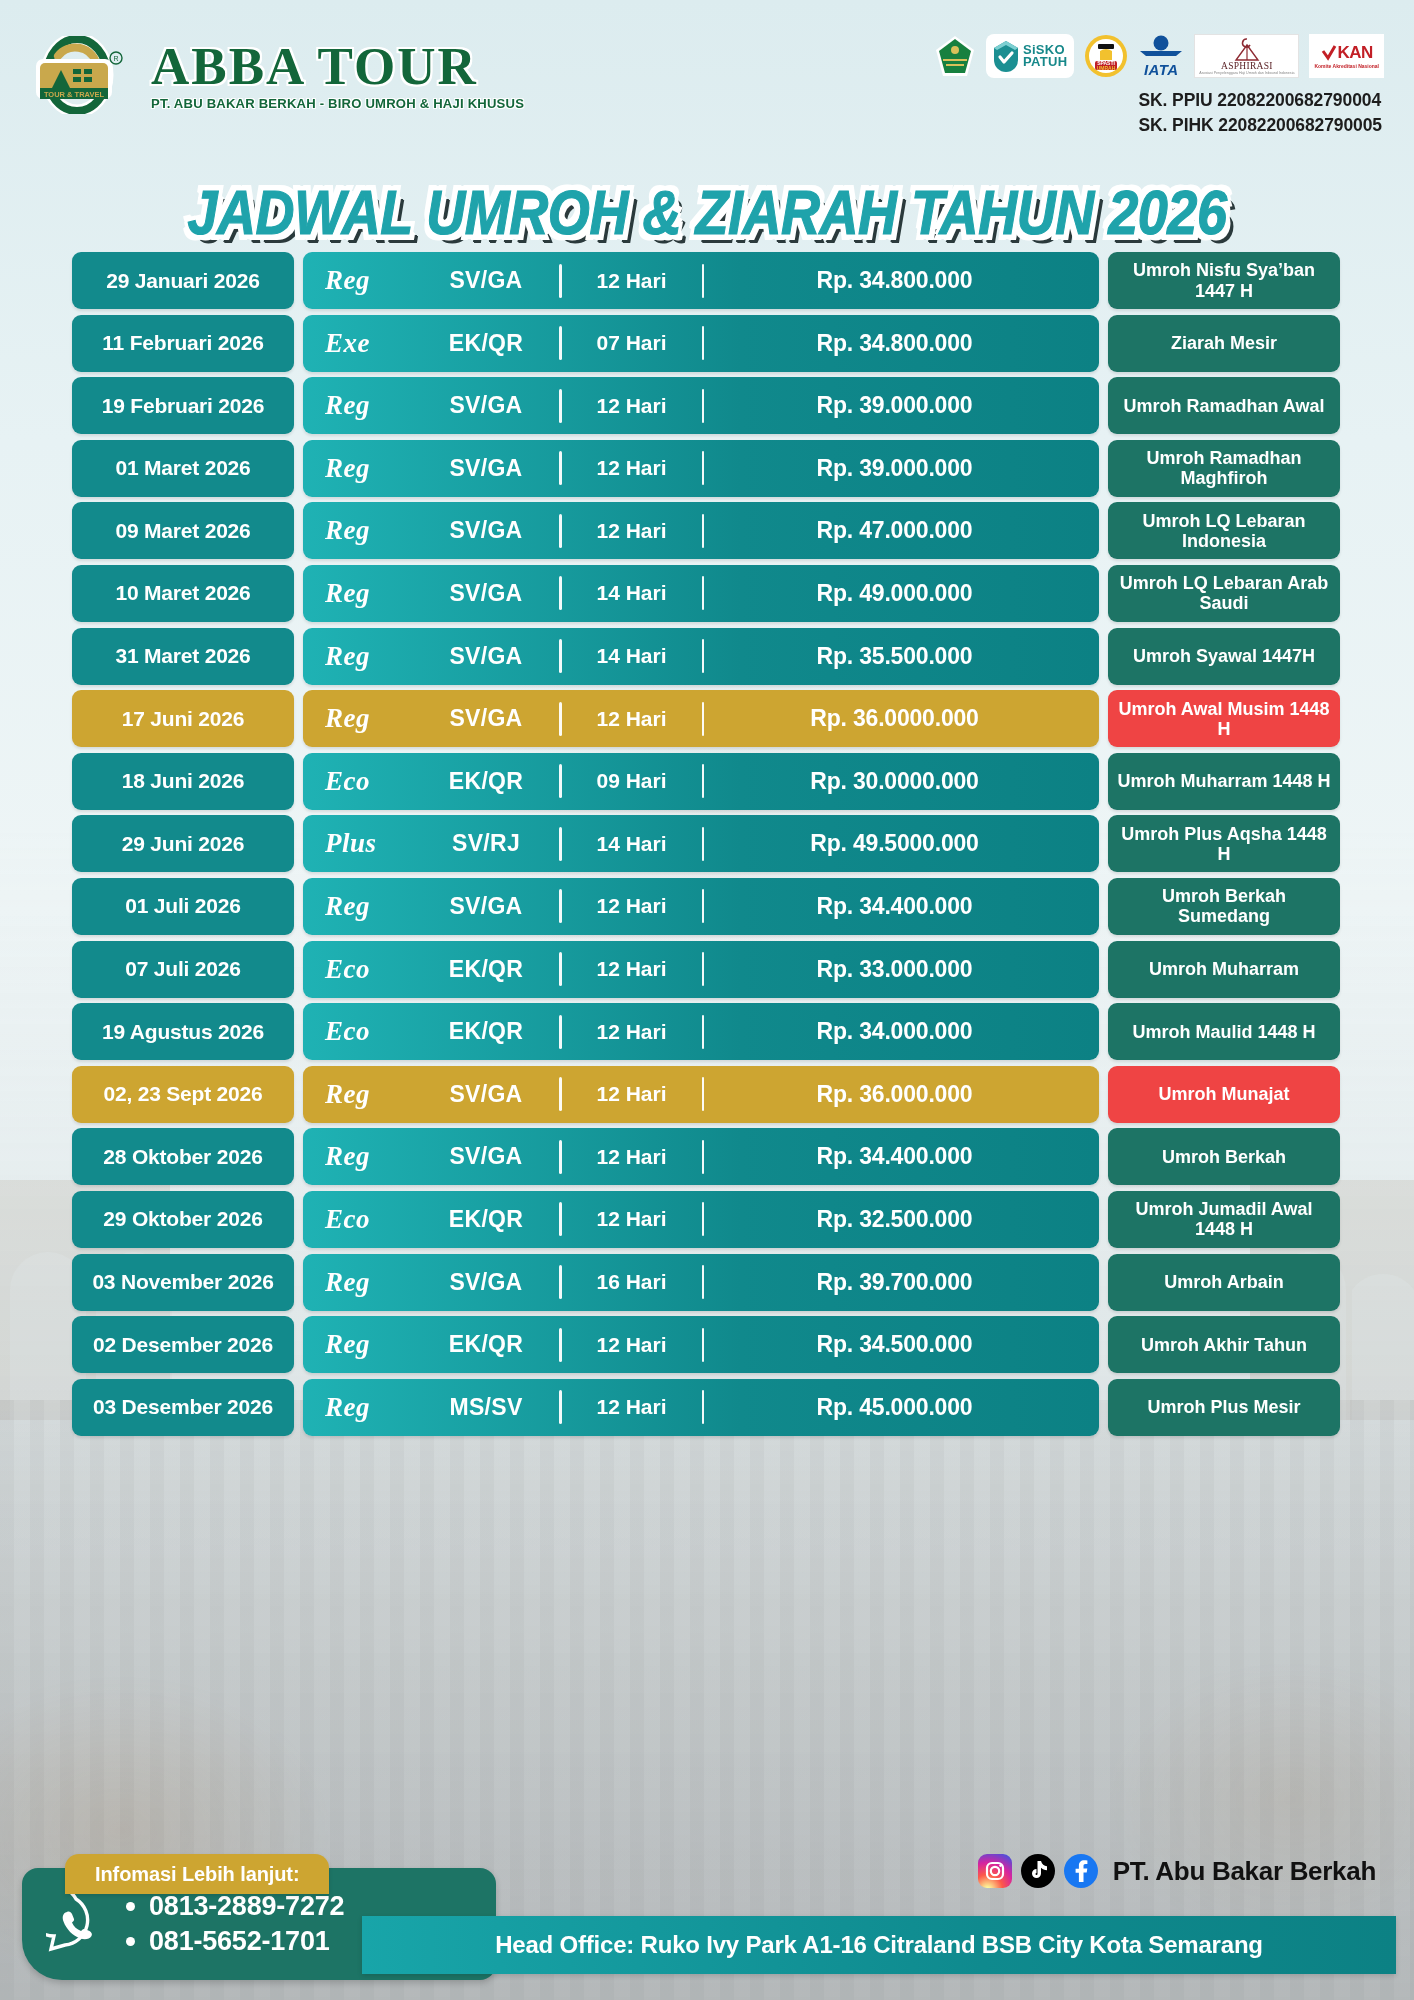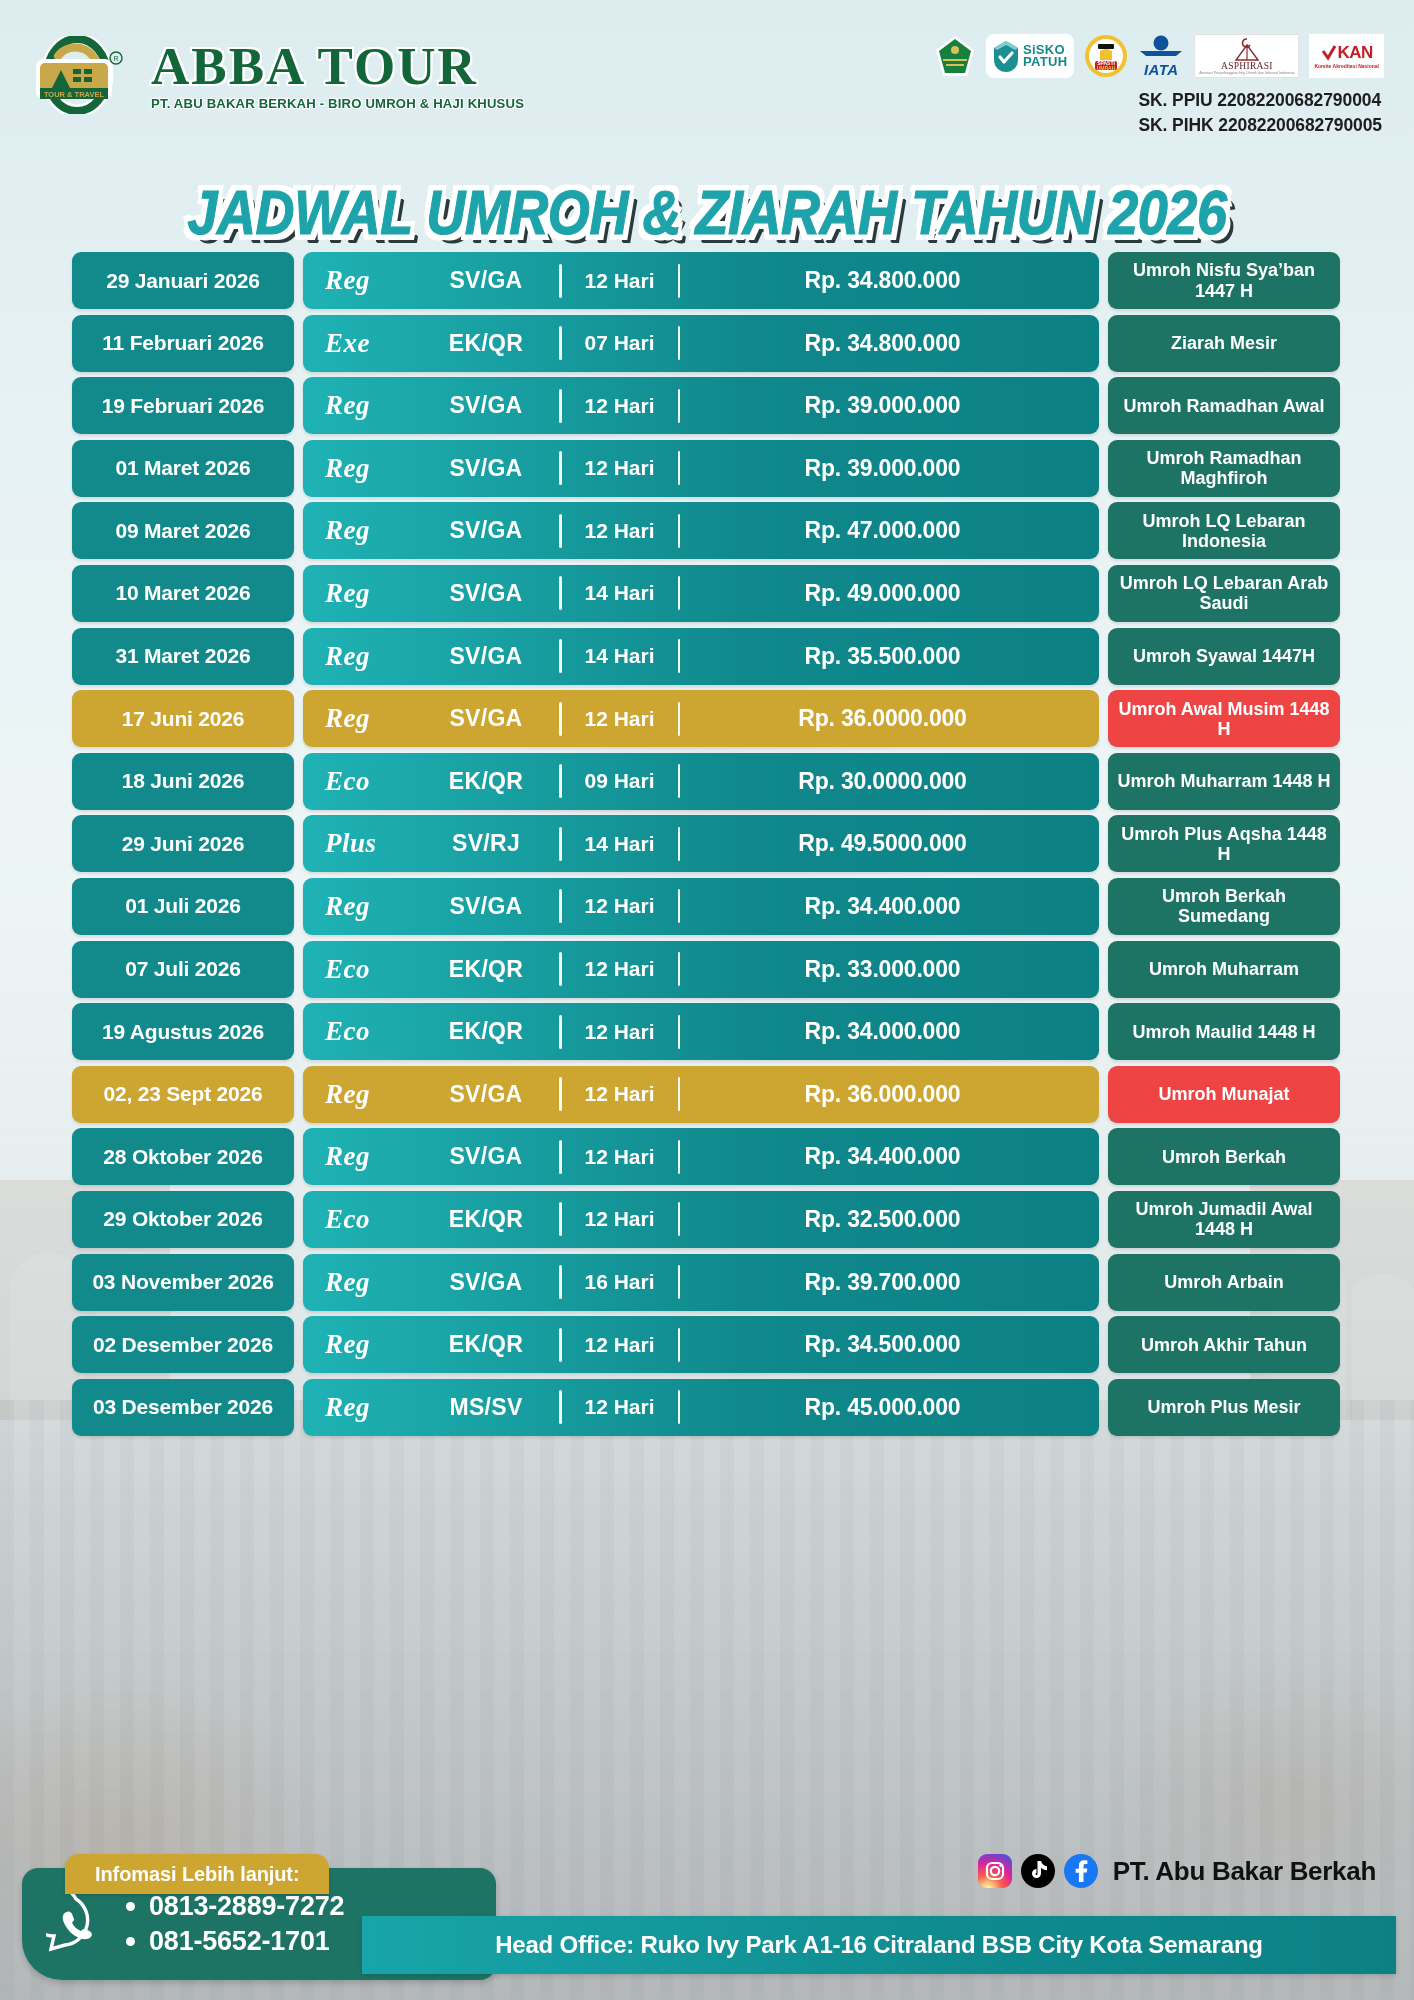--- a/index.html
+++ b/index.html
@@ -114,21 +114,21 @@
   .row.gold .cell-date { background:#cda531; }
   .row.gold .cell-mid { background:#cda531; }
   .row.gold .cell-pkg { background:#ef4444; }
 
   .m-tier {
     width:96px; flex:none; font-family:"Liberation Serif",serif; font-style:italic; font-weight:700;
     font-size:27px; letter-spacing:.5px; padding-left:8px;
   }
   .m-air { width:146px; flex:none; text-align:center; font-size:23px; font-weight:700; letter-spacing:.3px; }
   .m-sep { width:2.5px; height:34px; background:#fff; border-radius:2px; flex:none; opacity:.95; }
-  .m-days { width:116px; flex:none; text-align:center; font-size:21px; font-weight:700; }
+  .m-days { width:140px; flex:none; text-align:center; font-size:21px; font-weight:700; }
   .m-price { flex:1; text-align:center; font-size:23px; font-weight:700; letter-spacing:-.2px; }
 
   
   .footer { position:absolute; left:0; top:1840px; width:1414px; height:160px; }
 
   .contact-card {
     position:absolute; left:22px; top:28px; width:474px; height:112px;
     background:#1d7465; border-radius:16px 16px 16px 40px;
     display:flex; align-items:center; gap:14px; padding-left:24px;
     box-shadow:0 3px 6px rgba(0,0,0,.18);

